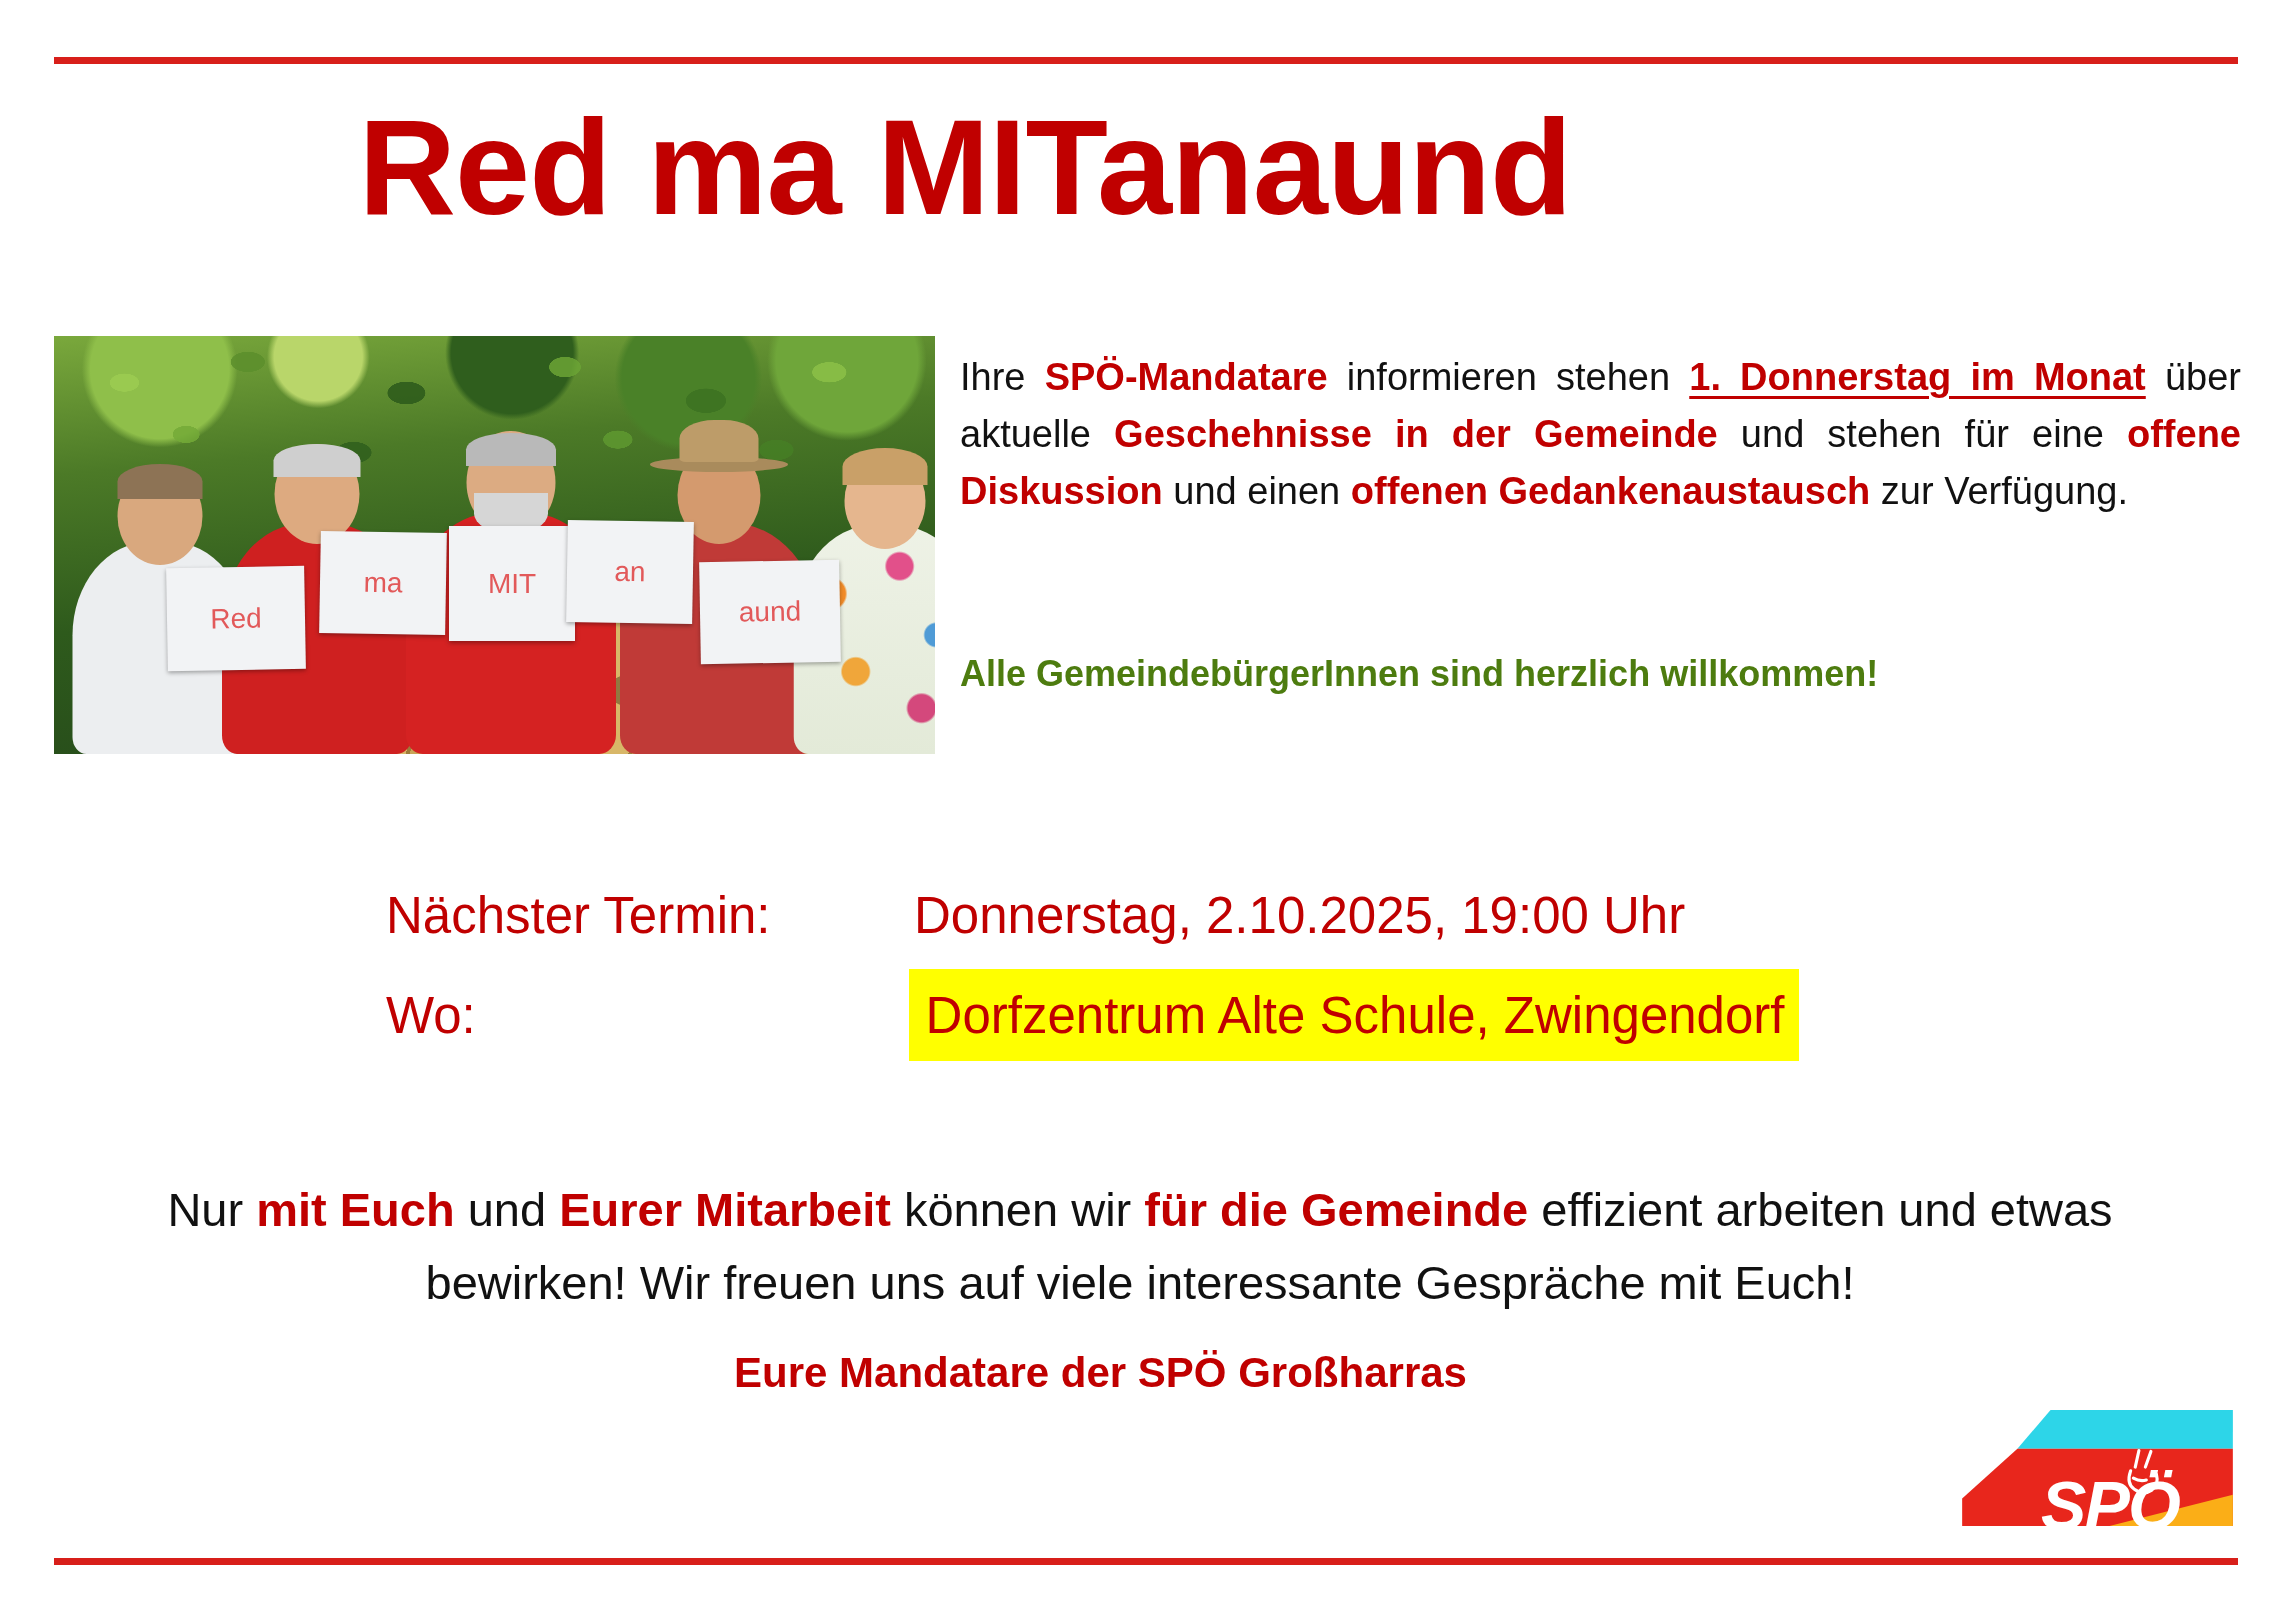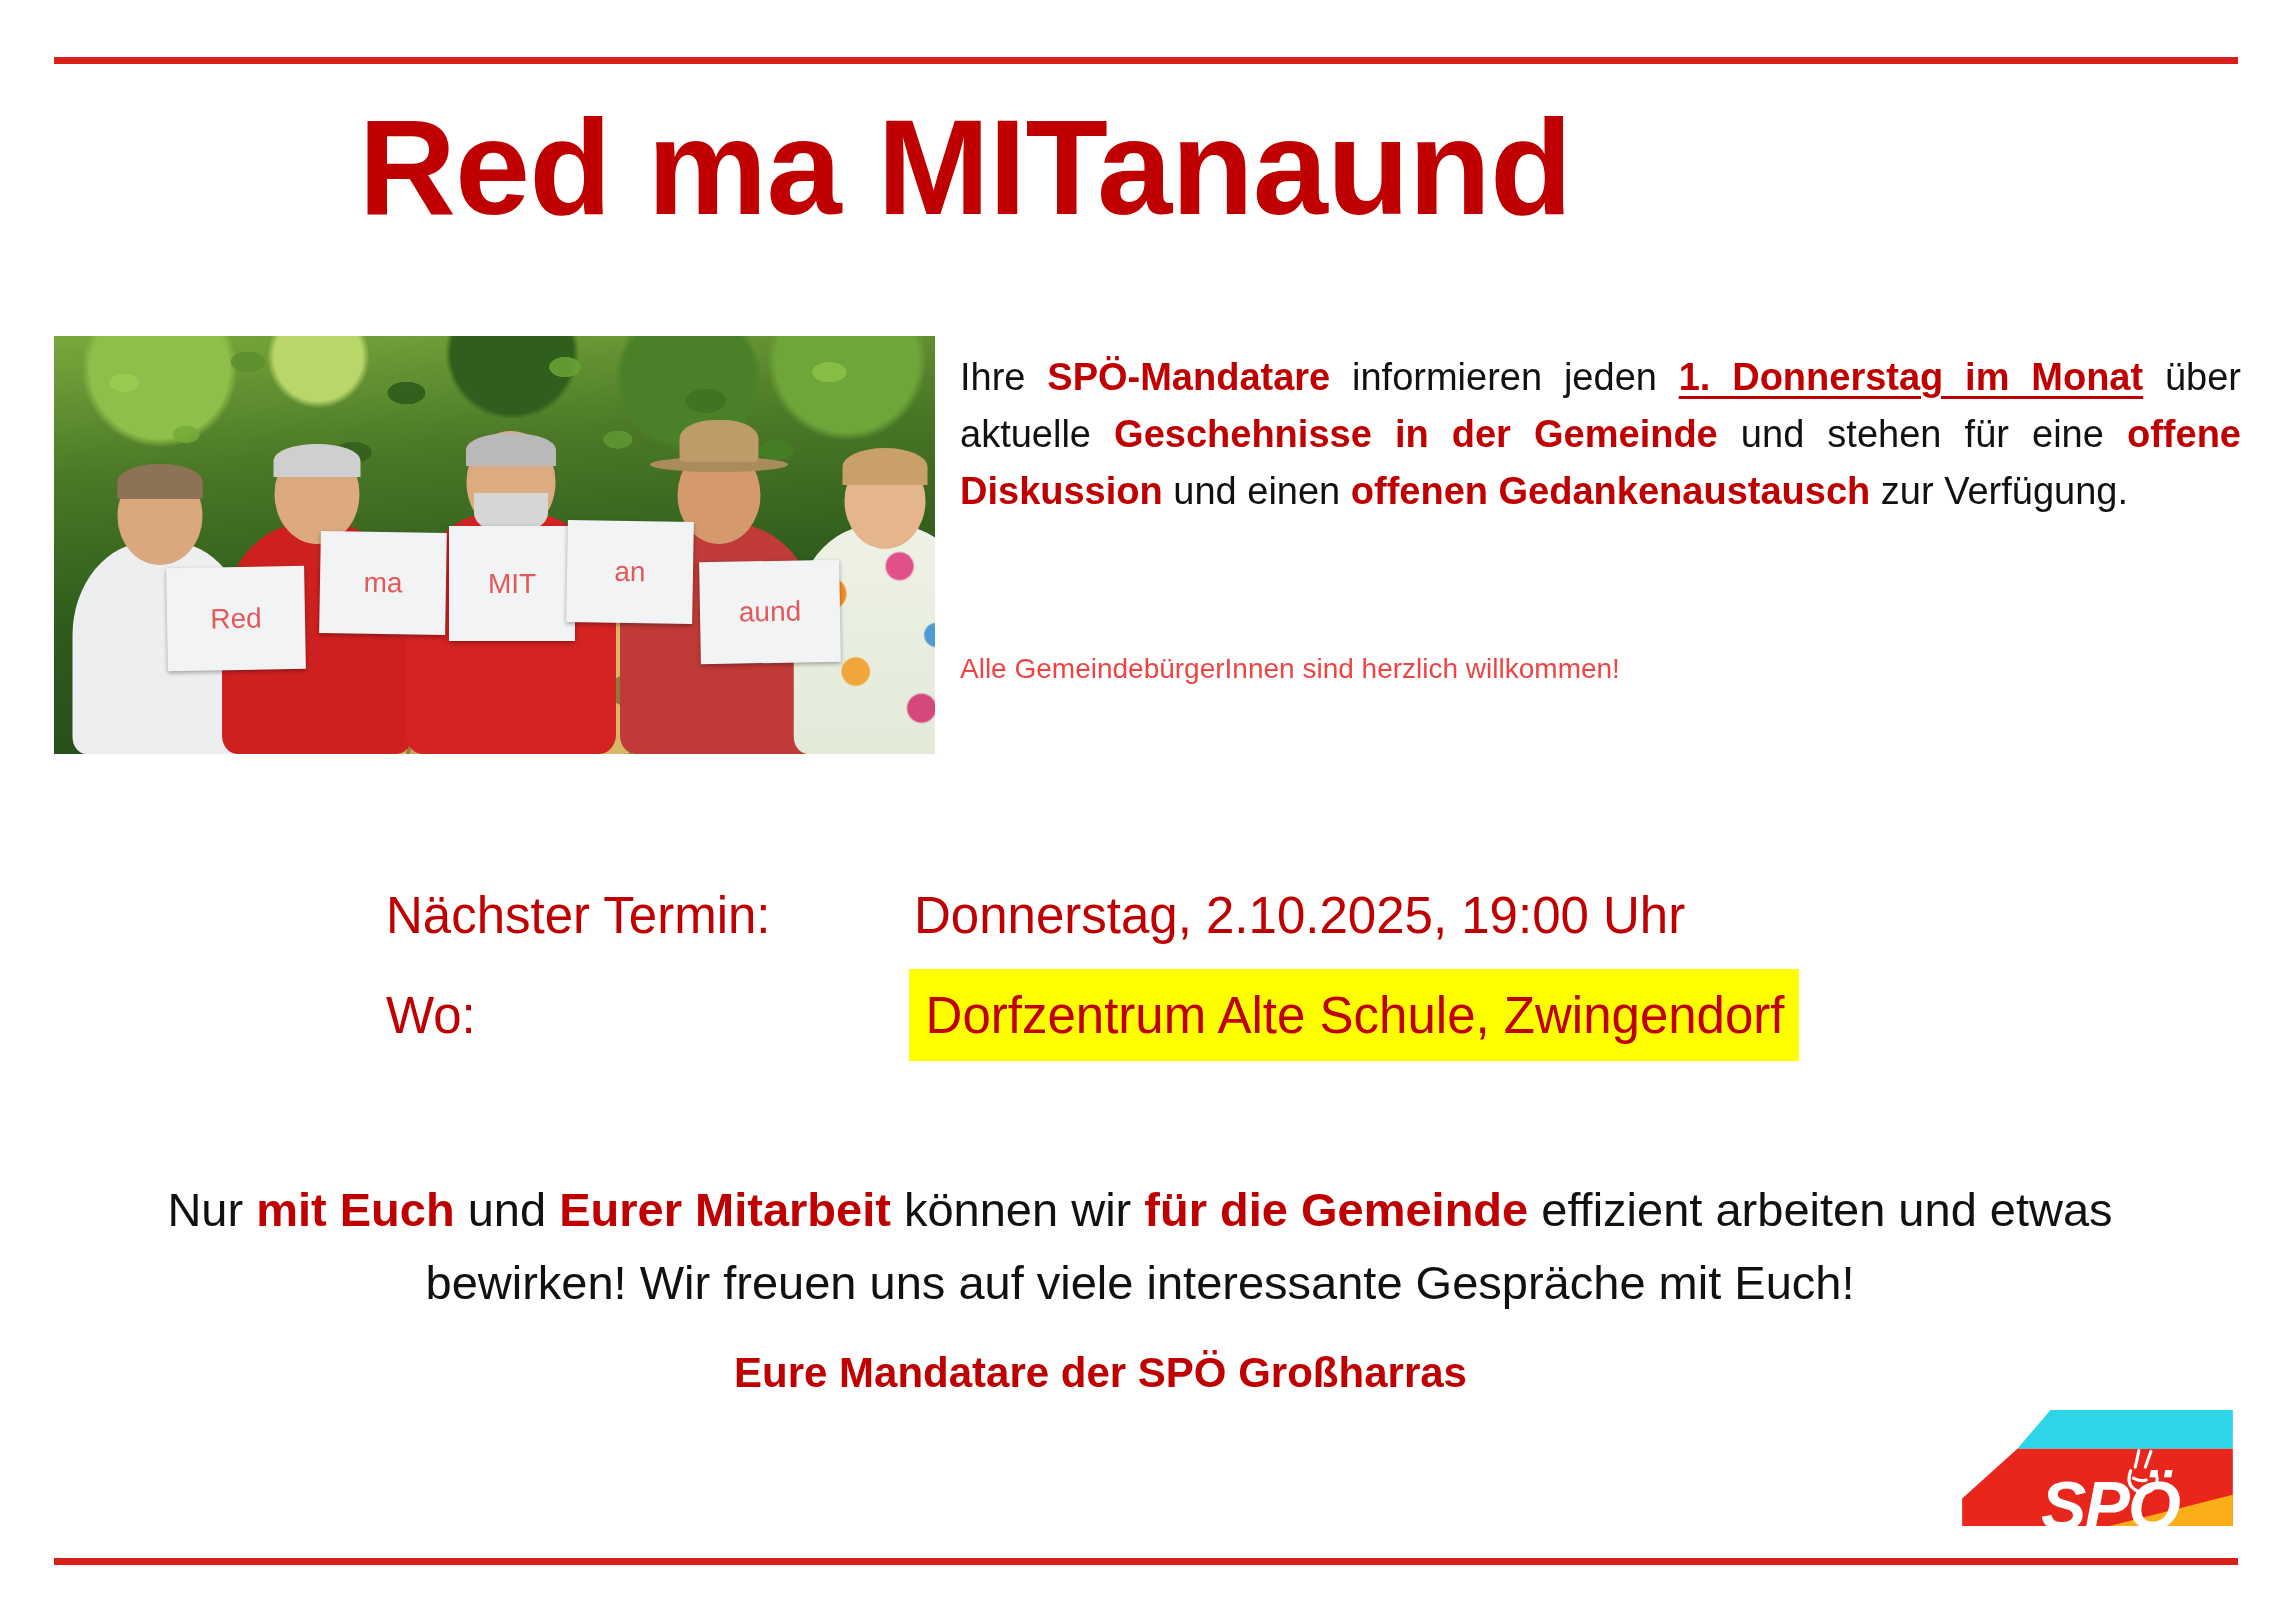--- a/index.html
+++ b/index.html
@@ -131,23 +131,23 @@
     text-align: justify;
     font-weight: 400;
   }
   .bodytext .r  { color: #C00000; font-weight: bold; }
   .bodytext .ru { color: #C00000; font-weight: bold; text-decoration: underline; text-underline-offset: 5.5px; margin-top: 20px; }
   .welcome {
     position: absolute;
     left: 960px;
     top: 651px;
     width: 1292px;
-    color: #ef4444;
-    font-size: 28px;
-    font-weight: normal;
+    color: #4d7c0f;
+    font-size: 36px;
+    font-weight: bold;
     line-height: 1.3;
   }
 
   
   .termin-row {
     position: absolute;
     color: #C00000;
     font-weight: normal;
     font-size: 51px;
     white-space: nowrap;
@@ -260,21 +260,21 @@
     </div>
 
     <div class="sign" style="left:113px;top:231px;width:138px;height:103px;transform:rotate(-1deg);">Red</div>
     <div class="sign" style="left:266px;top:196px;width:126px;height:102px;transform:rotate(1deg);">ma</div>
     <div class="sign" style="left:395px;top:190px;width:126px;height:115px;">MIT</div>
     <div class="sign" style="left:513px;top:185px;width:126px;height:102px;transform:rotate(1deg);">an</div>
     <div class="sign" style="left:646px;top:225px;width:140px;height:102px;transform:rotate(-1deg);">aund</div>
   </div>
 
   <div class="bodytext">
-    <span>Ihre </span><span class="r">SPÖ-Mandatare</span><span> informieren jeden </span><span class="ru">1. Donnerstag im Monat</span><span> über aktuelle </span><span class="r">Geschehnisse in der Gemeinde</span><span> und stehen für eine </span><span class="r">offene Diskussion</span><span> und einen </span><span class="r">offenen Gedankenaustausch</span><span> zur Verfügung.</span>
+    <span>Ihre </span><span class="r">SPÖ-Mandatare</span><span> informieren stehen </span><span class="ru">1. Donnerstag im Monat</span><span> über aktuelle </span><span class="r">Geschehnisse in der Gemeinde</span><span> und stehen für eine </span><span class="r">offene Diskussion</span><span> und einen </span><span class="r">offenen Gedankenaustausch</span><span> zur Verfügung.</span>
   </div>
 
   <div class="welcome">Alle GemeindebürgerInnen sind herzlich willkommen!</div>
 
   <div class="termin-row termin-label-1">Nächster Termin:</div>
   <div class="termin-row termin-value-1">Donnerstag, 2.10.2025, 19:00 Uhr</div>
   <div class="termin-row termin-label-2">Wo:</div>
   <div class="termin-row termin-value-2">Dorfzentrum Alte Schule, Zwingendorf</div>
 
   <div class="closing">

